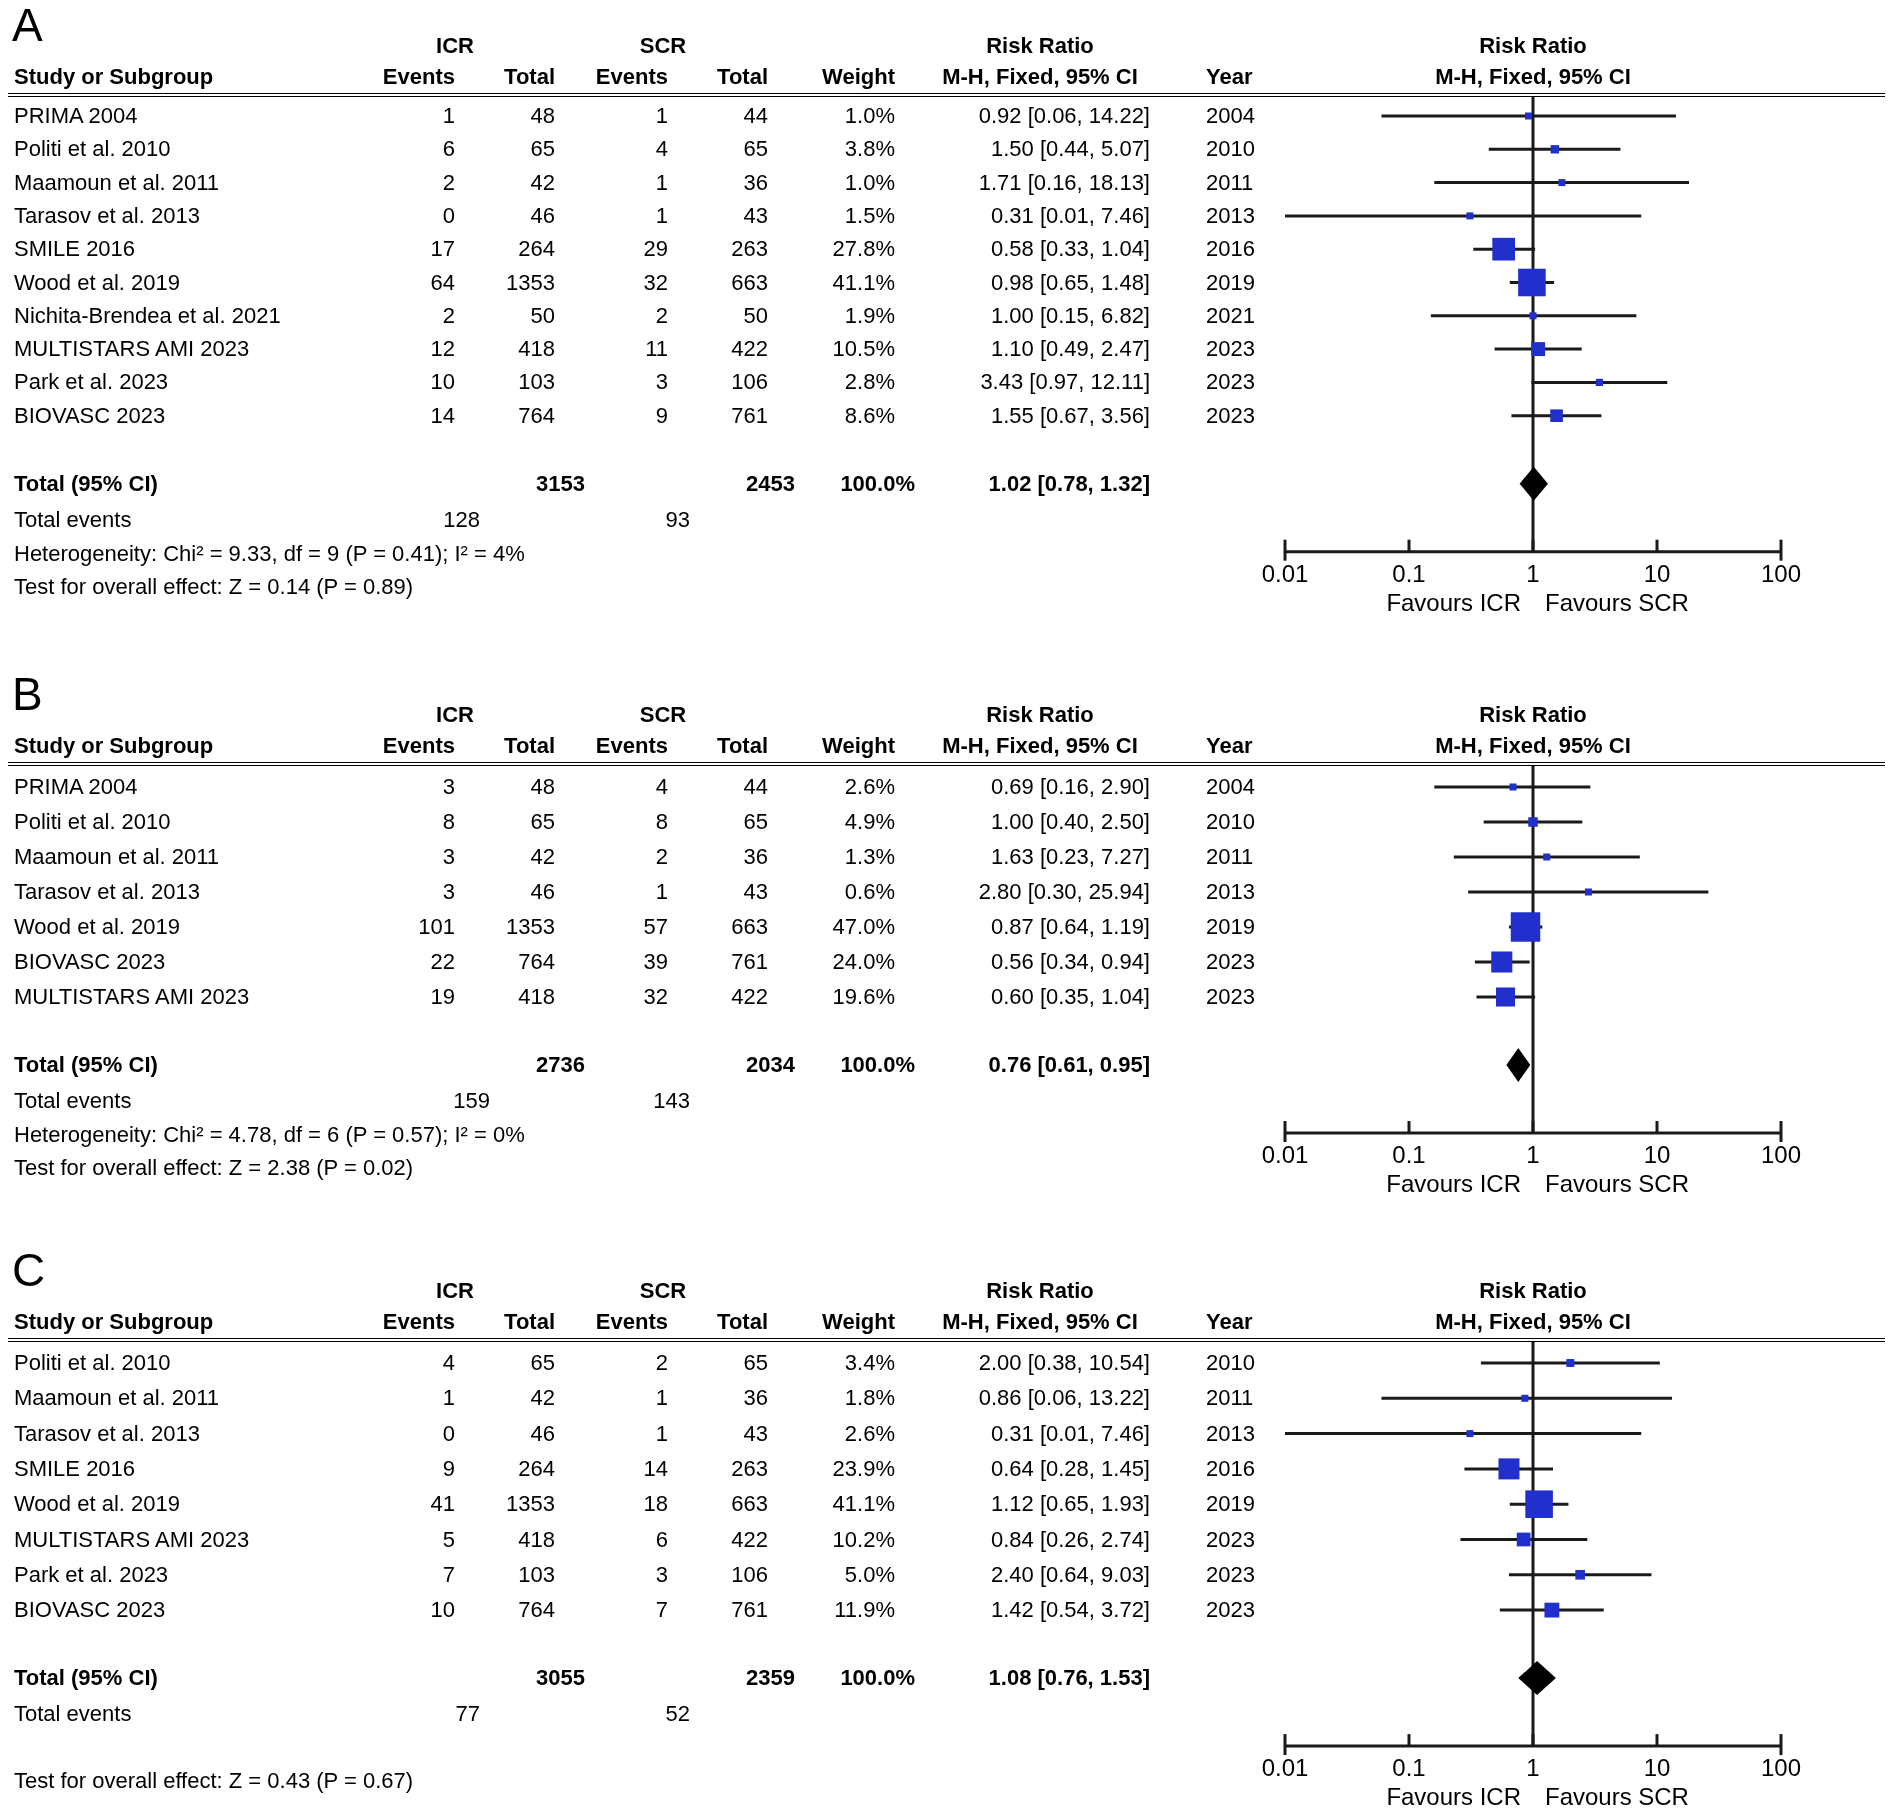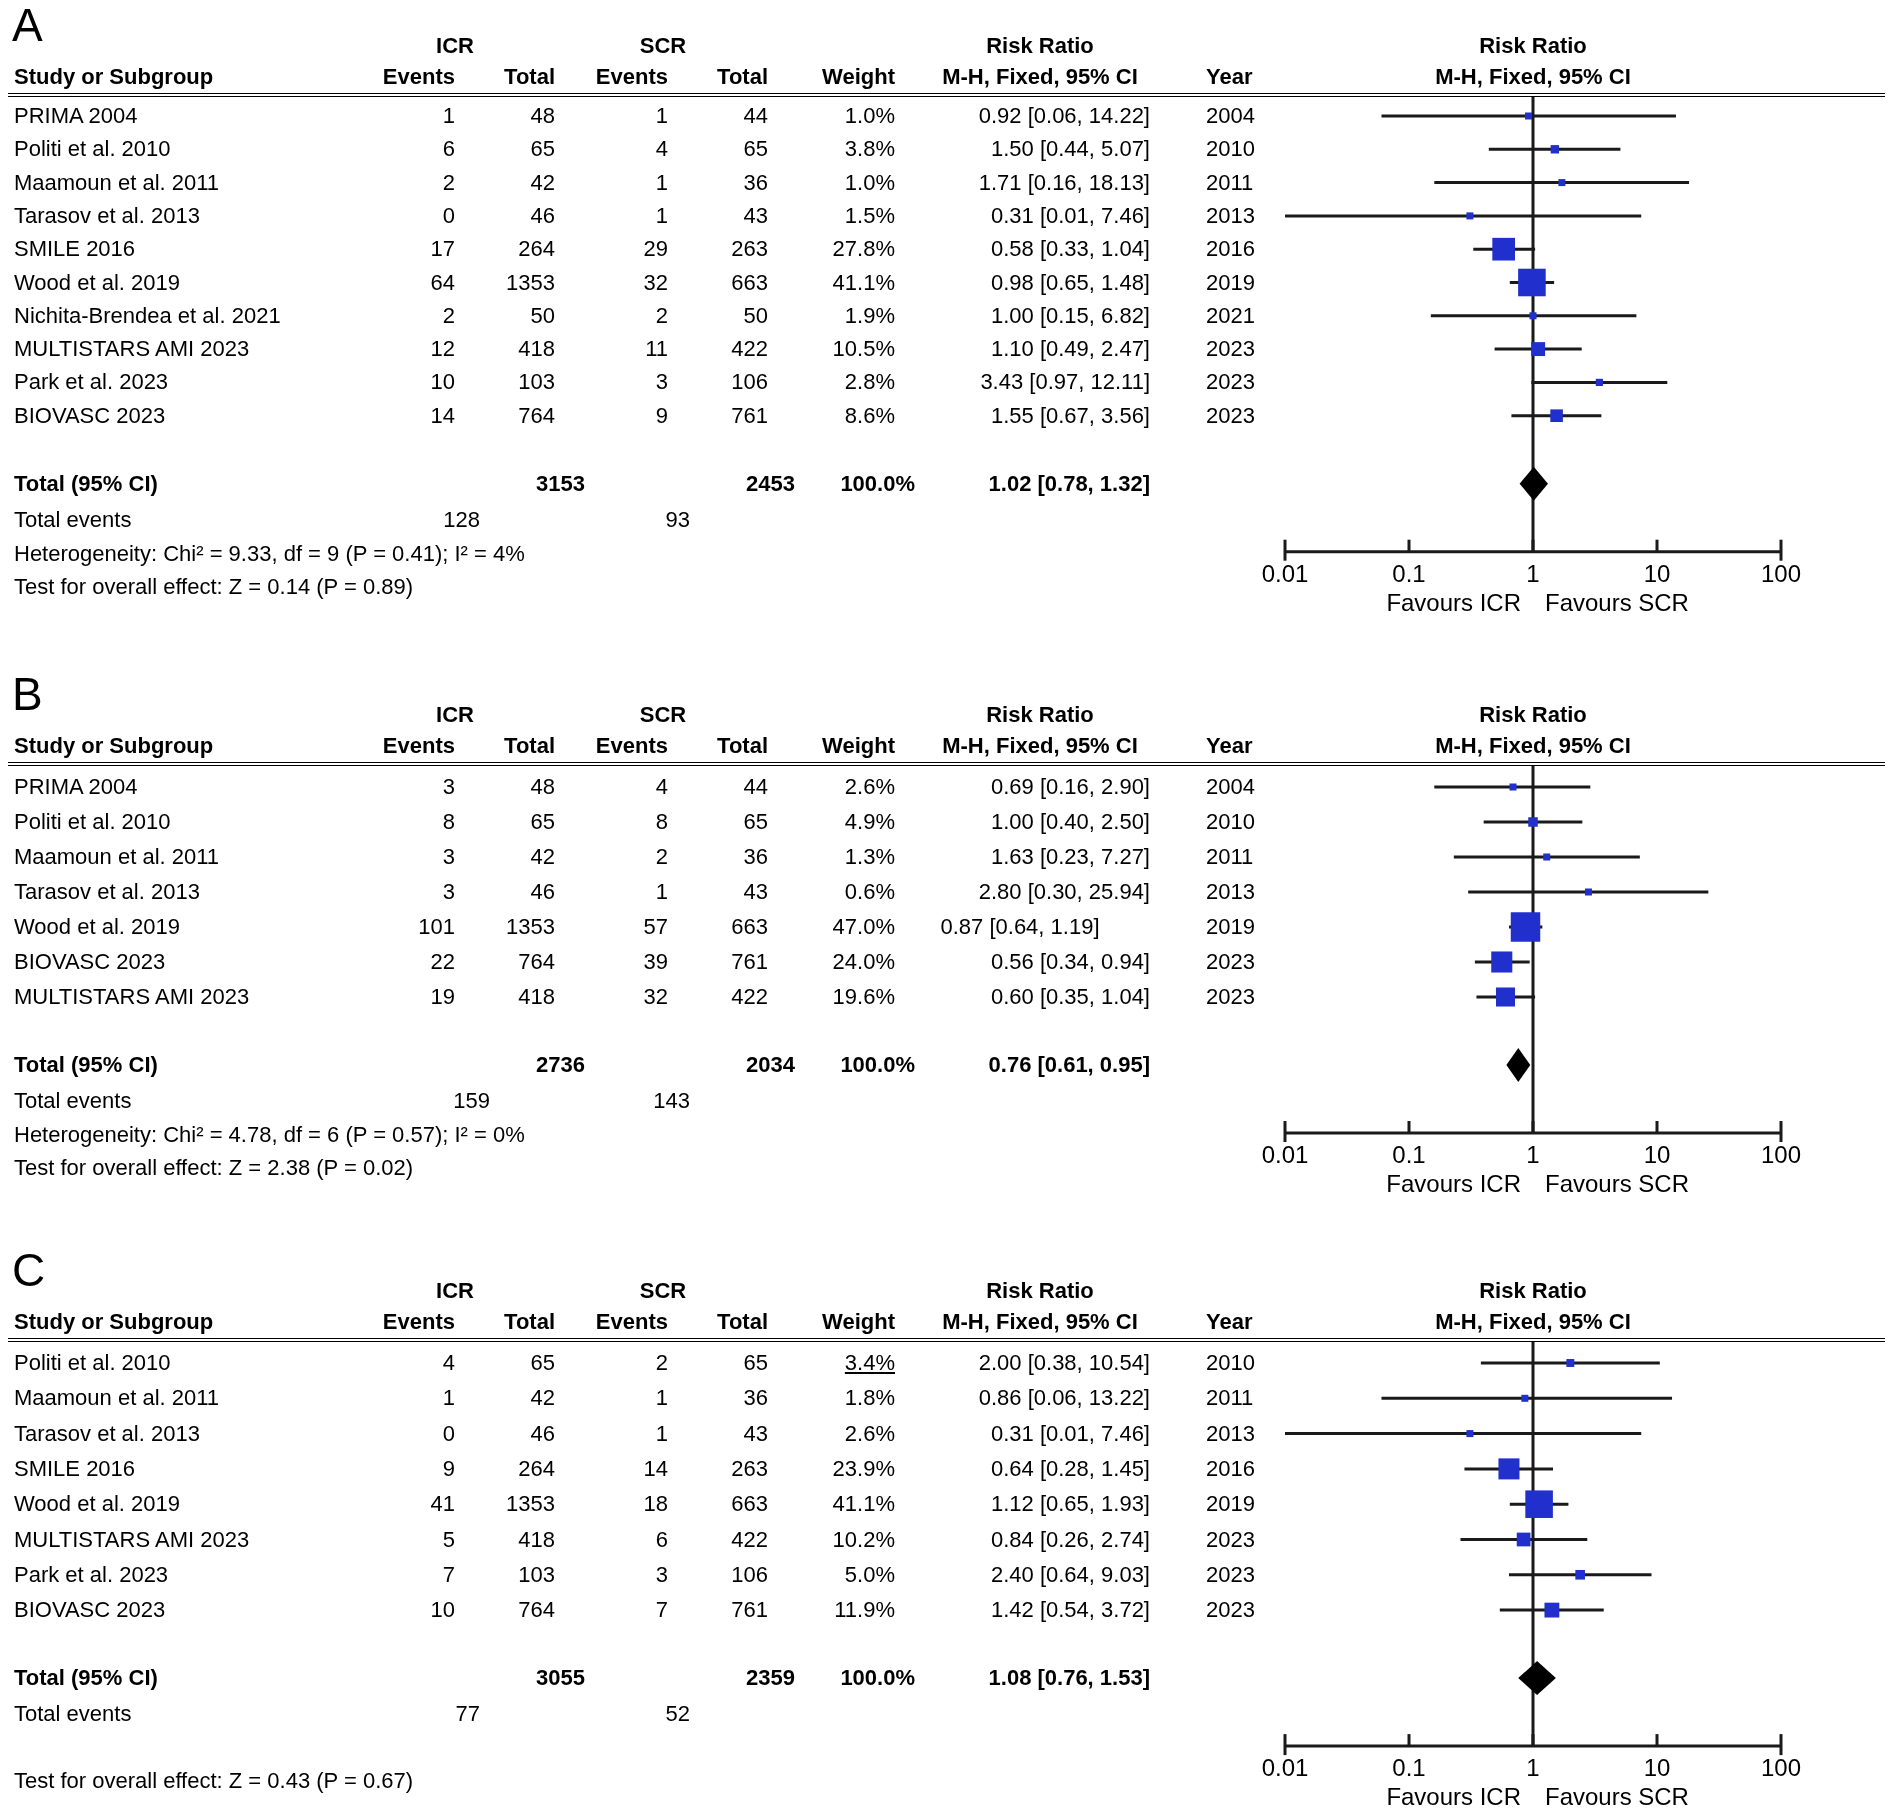--- a/index.html
+++ b/index.html
@@ -210,21 +210,21 @@
       <div class="c r" style="left: 668px; top: 223px; width: 100px;">43</div>
       <div class="c r" style="left: 775px; top: 223px; width: 120px;">0.6%</div>
       <div class="c r" style="left: 890px; top: 223px; width: 260px;">2.80 [0.30, 25.94]</div>
       <div class="c" style="left: 1206px; top: 223px; width: 80px;">2013</div>
       <div class="c" style="left: 14px; top: 258px; width: 345px;">Wood et al. 2019</div>
       <div class="c r" style="left: 355px; top: 258px; width: 100px;">101</div>
       <div class="c r" style="left: 455px; top: 258px; width: 100px;">1353</div>
       <div class="c r" style="left: 568px; top: 258px; width: 100px;">57</div>
       <div class="c r" style="left: 668px; top: 258px; width: 100px;">663</div>
       <div class="c r" style="left: 775px; top: 258px; width: 120px;">47.0%</div>
-      <div class="c r" style="left: 890px; top: 258px; width: 260px; text-align: center;">0.87 [0.64, 1.19]</div>
+      <div class="c r" style="left: 890px; top: 258px; width: 260px;">0.87 [0.64, 1.19]</div>
       <div class="c" style="left: 1206px; top: 258px; width: 80px;">2019</div>
       <div class="c" style="left: 14px; top: 293px; width: 345px;">BIOVASC 2023</div>
       <div class="c r" style="left: 355px; top: 293px; width: 100px;">22</div>
       <div class="c r" style="left: 455px; top: 293px; width: 100px;">764</div>
       <div class="c r" style="left: 568px; top: 293px; width: 100px;">39</div>
       <div class="c r" style="left: 668px; top: 293px; width: 100px;">761</div>
       <div class="c r" style="left: 775px; top: 293px; width: 120px;">24.0%</div>
       <div class="c r" style="left: 890px; top: 293px; width: 260px;">0.56 [0.34, 0.94]</div>
       <div class="c" style="left: 1206px; top: 293px; width: 80px;">2023</div>
       <div class="c" style="left: 14px; top: 328px; width: 345px;">MULTISTARS AMI 2023</div>
@@ -291,21 +291,21 @@
       <div class="c r b" style="left: 775px; top: 77px; width: 120px;">Weight</div>
       <div class="c ctr b" style="left: 895px; top: 77px; width: 290px;">M-H, Fixed, 95% CI</div>
       <div class="c b" style="left: 1206px; top: 77px; width: 80px;">Year</div>
       <div class="c ctr b" style="left: 1383px; top: 77px; width: 300px;">M-H, Fixed, 95% CI</div>
       <div class="rule" style="top: 93px;"></div>
       <div class="c" style="left: 14px; top: 118px; width: 345px;">Politi et al. 2010</div>
       <div class="c r" style="left: 355px; top: 118px; width: 100px;">4</div>
       <div class="c r" style="left: 455px; top: 118px; width: 100px;">65</div>
       <div class="c r" style="left: 568px; top: 118px; width: 100px;">2</div>
       <div class="c r" style="left: 668px; top: 118px; width: 100px;">65</div>
-      <div class="c r" style="left: 775px; top: 118px; width: 120px; text-decoration: underline;">3.4%</div>
+      <div class="c r" style="left: 775px; top: 118px; width: 120px;">3.4%</div>
       <div class="c r" style="left: 890px; top: 118px; width: 260px;">2.00 [0.38, 10.54]</div>
       <div class="c" style="left: 1206px; top: 118px; width: 80px;">2010</div>
       <div class="c" style="left: 14px; top: 153.3px; width: 345px;">Maamoun et al. 2011</div>
       <div class="c r" style="left: 355px; top: 153.3px; width: 100px;">1</div>
       <div class="c r" style="left: 455px; top: 153.3px; width: 100px;">42</div>
       <div class="c r" style="left: 568px; top: 153.3px; width: 100px;">1</div>
       <div class="c r" style="left: 668px; top: 153.3px; width: 100px;">36</div>
       <div class="c r" style="left: 775px; top: 153.3px; width: 120px;">1.8%</div>
       <div class="c r" style="left: 890px; top: 153.3px; width: 260px;">0.86 [0.06, 13.22]</div>
       <div class="c" style="left: 1206px; top: 153.3px; width: 80px;">2011</div>

